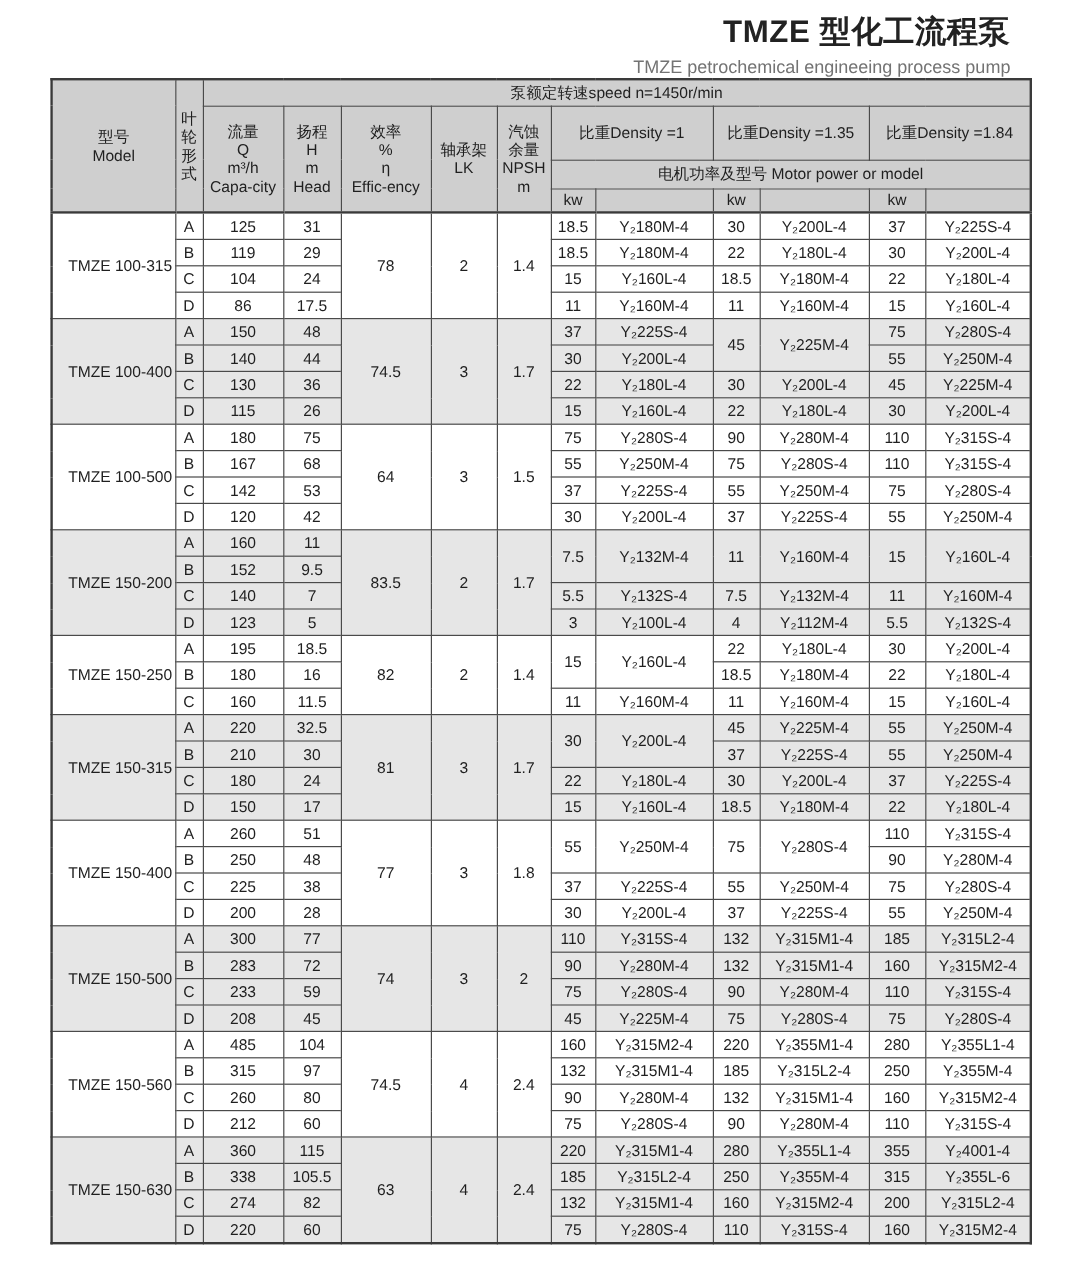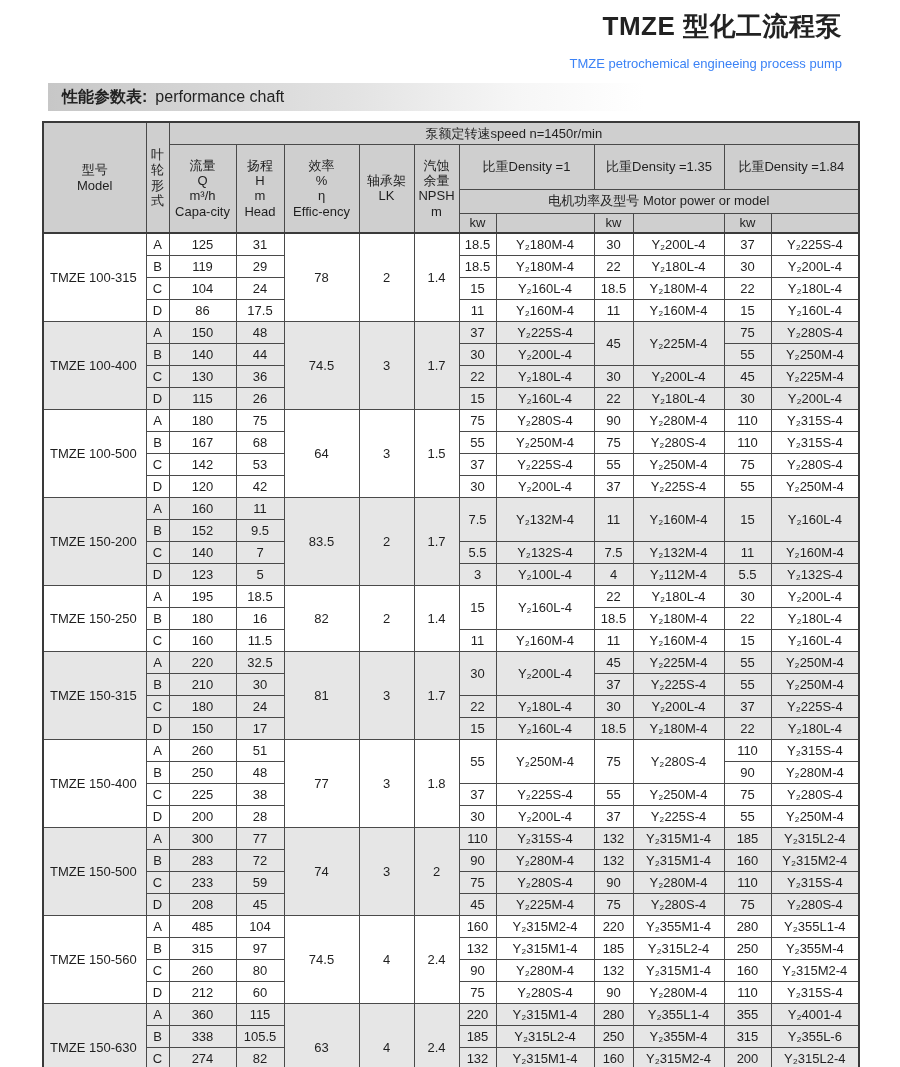--- a/index.html
+++ b/index.html
@@ -6,21 +6,21 @@
   .page{
     position:relative;
     width:900px;height:1067px;
     background:#fff;
     overflow:hidden;
     font-family:"Liberation Sans","DejaVu Sans",sans-serif;
     color:#1f1f1f;
   }
   .doc-header{ text-align:right; padding:9px 58px 0 0; }
   .doc-title{ margin:0; font-size:26px; font-weight:bold; letter-spacing:.5px; color:#222; }
-  .doc-subtitle{ margin:12px 0 0 0; font-size:13px; color:#3b82f6; }
+  .doc-subtitle{ margin:4px 0 0 0; font-size:15px; color:#737373; }
   .section-bar{
     margin:12px 0 10px 48px;
     height:28px;
     display:flex; align-items:center;
     padding-left:14px;
     background:linear-gradient(to right,#c7c7c7 0%,#e2e2e2 35%,#f6f6f6 55%,#ffffff 70%);
   }
   .section-zh{ font-size:16px; font-weight:bold; color:#222; }
   .section-en{ font-size:16px; margin-left:8px; color:#222; }
   table.perf{
@@ -46,36 +46,32 @@
   }
   tr.h-speed{height:22px;}
   tr.h-density{height:45px;margin-top:21px;}
   tr.h-motor{height:24px;}
   tr.h-kw{height:20px;}
   tr.h-kw th{border-bottom:2px solid #3a3a3a;}
   .perf tbody td{ font-size:13px; height:21px; background:#fff; white-space:nowrap; }
   .perf tbody tr{height:22px;}
   .perf tbody tr:first-child td{border-top:2px solid #3a3a3a;}
   .perf tbody tr.shaded td{background:#e6e6e6;}
-  td.model{ text-align:left; padding-left:6px; }
+  td.model{ text-align:right; padding-left:6px; }
 </style>
 </head>
 <body>
 
 <div class="page">
 
   <div class="doc-header">
     <h1 class="doc-title">TMZE 型化工流程泵</h1>
     <div class="doc-subtitle">TMZE petrochemical engineeing process pump</div>
   </div>
 
-  <div class="section-bar">
-    <span class="section-zh">性能参数表:</span>
-    <span class="section-en">performance chaft</span>
-  </div>
 
   <table class="perf">
     <colgroup>
       <col style="width:103px">
         <col style="width:23px">
         <col style="width:67px">
         <col style="width:48px">
       <col style="width:75px">
         <col style="width:55px">
         <col style="width:45px">

